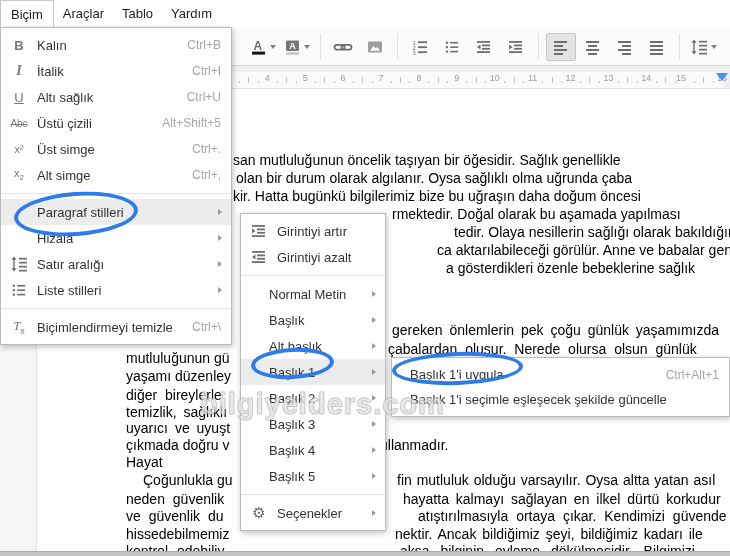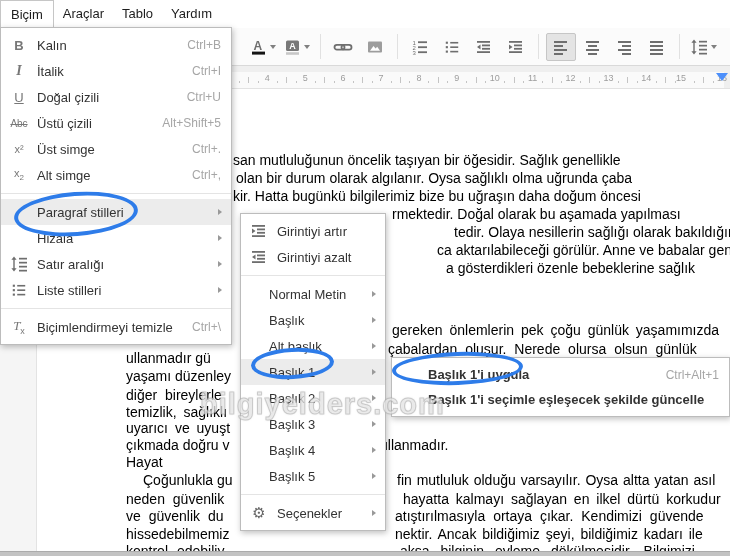--- a/index.html
+++ b/index.html
@@ -43,21 +43,21 @@
   .mi-label.noicon{margin-left:36px;}
   .mi-short{margin-left:auto;margin-right:10px;color:#a6a6a6;font-size:12px;white-space:nowrap;}
   .menu-sep{height:1px;background:#e4e4e4;margin:5px 0;}
   .sub-arrow{position:absolute;right:9px;top:50%;margin-top:-3.5px;width:0;height:0;
              border-top:3.5px solid transparent;border-bottom:3.5px solid transparent;border-left:4.5px solid #999;}
   #format-menu{left:0;top:27px;width:232px;}
   #styles-submenu{left:240px;top:213px;width:146px;}
   #styles-submenu .mi-label.noicon{margin-left:28px;}
   #apply-menu{left:391px;top:357px;width:339px;}
   #apply-menu .menu-row{height:25px;}
-  #apply-menu .mi-label{margin-left:36px;font-weight:bold;}
+  #apply-menu .mi-label{margin-left:18px;}
 
   
   .ellipse{position:absolute;border:4px solid #2e7ce9;border-radius:50%;z-index:20;pointer-events:none;box-sizing:border-box;}
   .watermark{position:absolute;left:200px;top:388px;z-index:30;font-size:29px;font-weight:bold;letter-spacing:1px;
              color:rgba(255,255,255,0.55);-webkit-text-stroke:1px rgba(165,165,165,0.5);
              text-shadow:0 0 2px rgba(160,160,160,0.55);pointer-events:none;white-space:nowrap;}
   .bottom-band{position:absolute;left:0;right:0;bottom:0;height:4px;background:#c3c3c3;border-top:1px solid #ababab;z-index:40;}
   svg{display:block;}
   sub{font-size:8px;}
 </style>
@@ -288,21 +288,21 @@
         <span class="mi-icon">
           <i style="font-family:'Liberation Serif',serif;font-size:14px;font-weight:bold;color:#777">I</i>
         </span>
         <span class="mi-label">İtalik</span>
         <span class="mi-short">Ctrl+I</span>
       </div>
       <div class="menu-row">
         <span class="mi-icon">
           <span style="font-size:13px;color:#777;text-decoration:underline">U</span>
         </span>
-        <span class="mi-label">Doğal çizili</span>
+        <span class="mi-label">Altı sağlık</span>
         <span class="mi-short">Ctrl+U</span>
       </div>
       <div class="menu-row">
         <span class="mi-icon">
           <span style="font-size:10px;color:#777;text-decoration:line-through">Abc</span>
         </span>
         <span class="mi-label">Üstü çizili</span>
         <span class="mi-short">Alt+Shift+5</span>
       </div>
       <div class="menu-row">
@@ -452,31 +452,31 @@
   <div class="bottom-band"></div>
 <div class="frag" style="left: 233px; top: 152px;">san mutluluğunun öncelik taşıyan bir öğesidir. Sağlık genellikle</div>
     <div class="frag" style="left: 236px; top: 170px;">olan bir durum olarak algılanır. Oysa sağlıklı olma uğrunda çaba</div>
     <div class="frag" style="left: 233px; top: 188px;">kir. Hatta bugünkü bilgilerimiz bize bu uğraşın daha doğum öncesi</div>
     <div class="frag" style="left: 392px; top: 206px;">rmektedir. Doğal olarak bu aşamada yapılması</div>
     <div class="frag" style="left: 454px; top: 224px;">tedir. Olaya nesillerin sağlığı olarak bakıldığında,</div>
     <div class="frag" style="left: 437px; top: 242px;">ca aktarılabileceği görülür. Anne ve babalar genetik</div>
     <div class="frag" style="left: 446px; top: 260px;">a gösterdikleri özenle bebeklerine sağlık</div>
     <div class="frag" style="left: 392px; top: 322px; word-spacing: 3px;">gereken önlemlerin pek çoğu günlük yaşamımızda</div>
     <div class="frag" style="left: 388px; top: 341px; word-spacing: 4px;">çabalardan oluşur. Nerede olursa olsun günlük</div>
-    <div class="frag" style="left: 126px; top: 350px;">ullanmadır gü</div>
+    <div class="frag" style="left: 126px; top: 350px;">mutluluğunun gü</div>
     <div class="frag" style="left: 126px; top: 368px;">yaşamı düzenley</div>
     <div class="frag" style="left: 126px; top: 387px; word-spacing: 4px; text-align: center;">diğer bireylerle</div>
     <div class="frag" style="left: 126px; top: 404px; word-spacing: 3px;">temizlik, sağlıklı</div>
     <div class="frag" style="left: 126px; top: 420px; word-spacing: 3px;">uyarıcı ve uyuşt</div>
     <div class="frag" style="left: 126px; top: 437px;">çıkmada doğru v</div>
     <div class="frag" style="left: 126px; top: 454px;">Hayat</div>
     <div class="frag" style="left: 143px; top: 472px;">Çoğunlukla gu</div>
     <div class="frag" style="left: 126px; top: 491px; word-spacing: 4px;">neden güvenlik</div>
     <div class="frag" style="left: 126px; top: 508px; word-spacing: 4px;">ve güvenlik du</div>
     <div class="frag" style="left: 126px; top: 526px;">hissedebilmemiz</div>
     <div class="frag" style="left: 126px; top: 543px; word-spacing: 5px;">kontrol edebiliy</div>
     <div class="frag" style="left: 380px; top: 437px; text-align: right;">ullanmadır.</div>
     <div class="frag" style="left: 397px; top: 472px; word-spacing: 1px;">fin mutluluk olduğu varsayılır. Oysa altta yatan asıl</div>
     <div class="frag" style="left: 403px; top: 491px; word-spacing: 3px;">hayatta kalmayı sağlayan en ilkel dürtü korkudur</div>
-    <div class="frag" style="left: 395px; top: 508px; word-spacing: 4px;">atıştırılmasıyla ortaya çıkar. Kendimizi güvende</div>
+    <div class="frag" style="left: 418px; top: 508px; word-spacing: 4px;">atıştırılmasıyla ortaya çıkar. Kendimizi güvende</div>
     <div class="frag" style="left: 395px; top: 526px; word-spacing: 2px;">nektir. Ancak bildiğimiz şeyi, bildiğimiz kadarı ile</div>
     <div class="frag" style="left: 400px; top: 543px; word-spacing: 7px;">aksa bilginin eyleme dökülmesidir. Bilgimizi</div>
   </div>
 
 </body></html>

